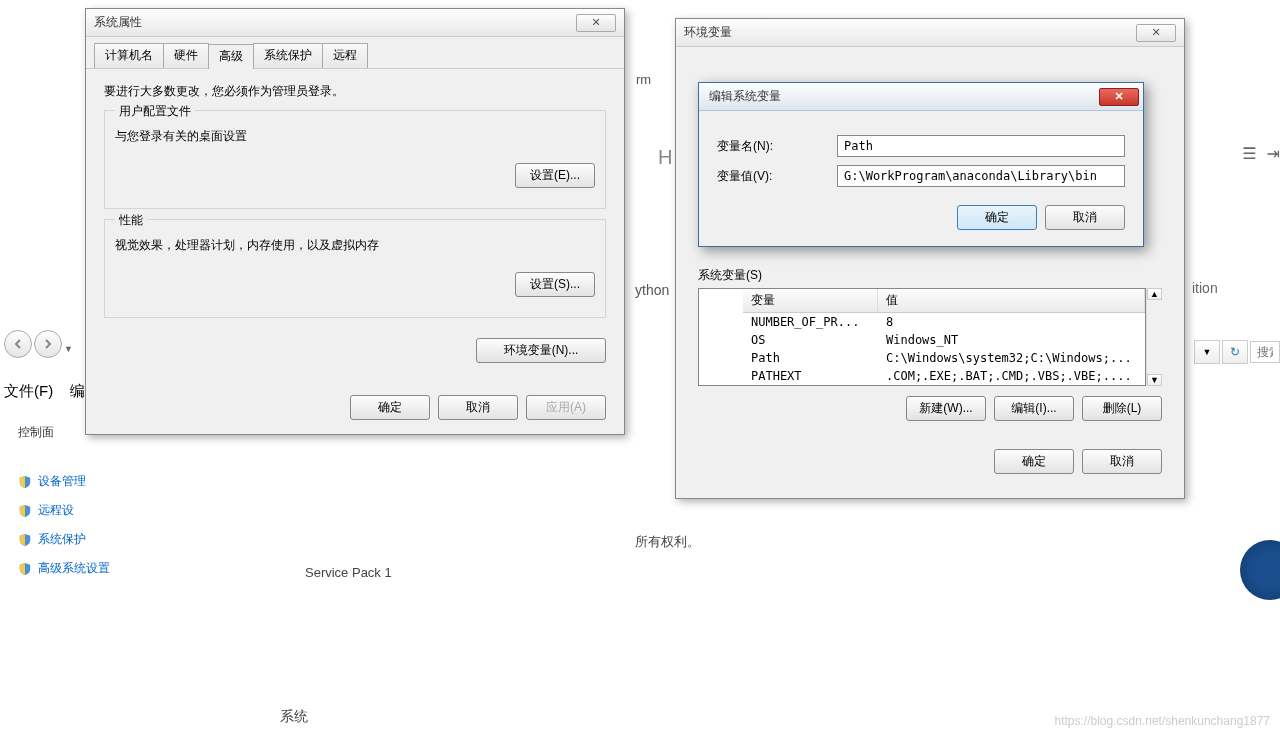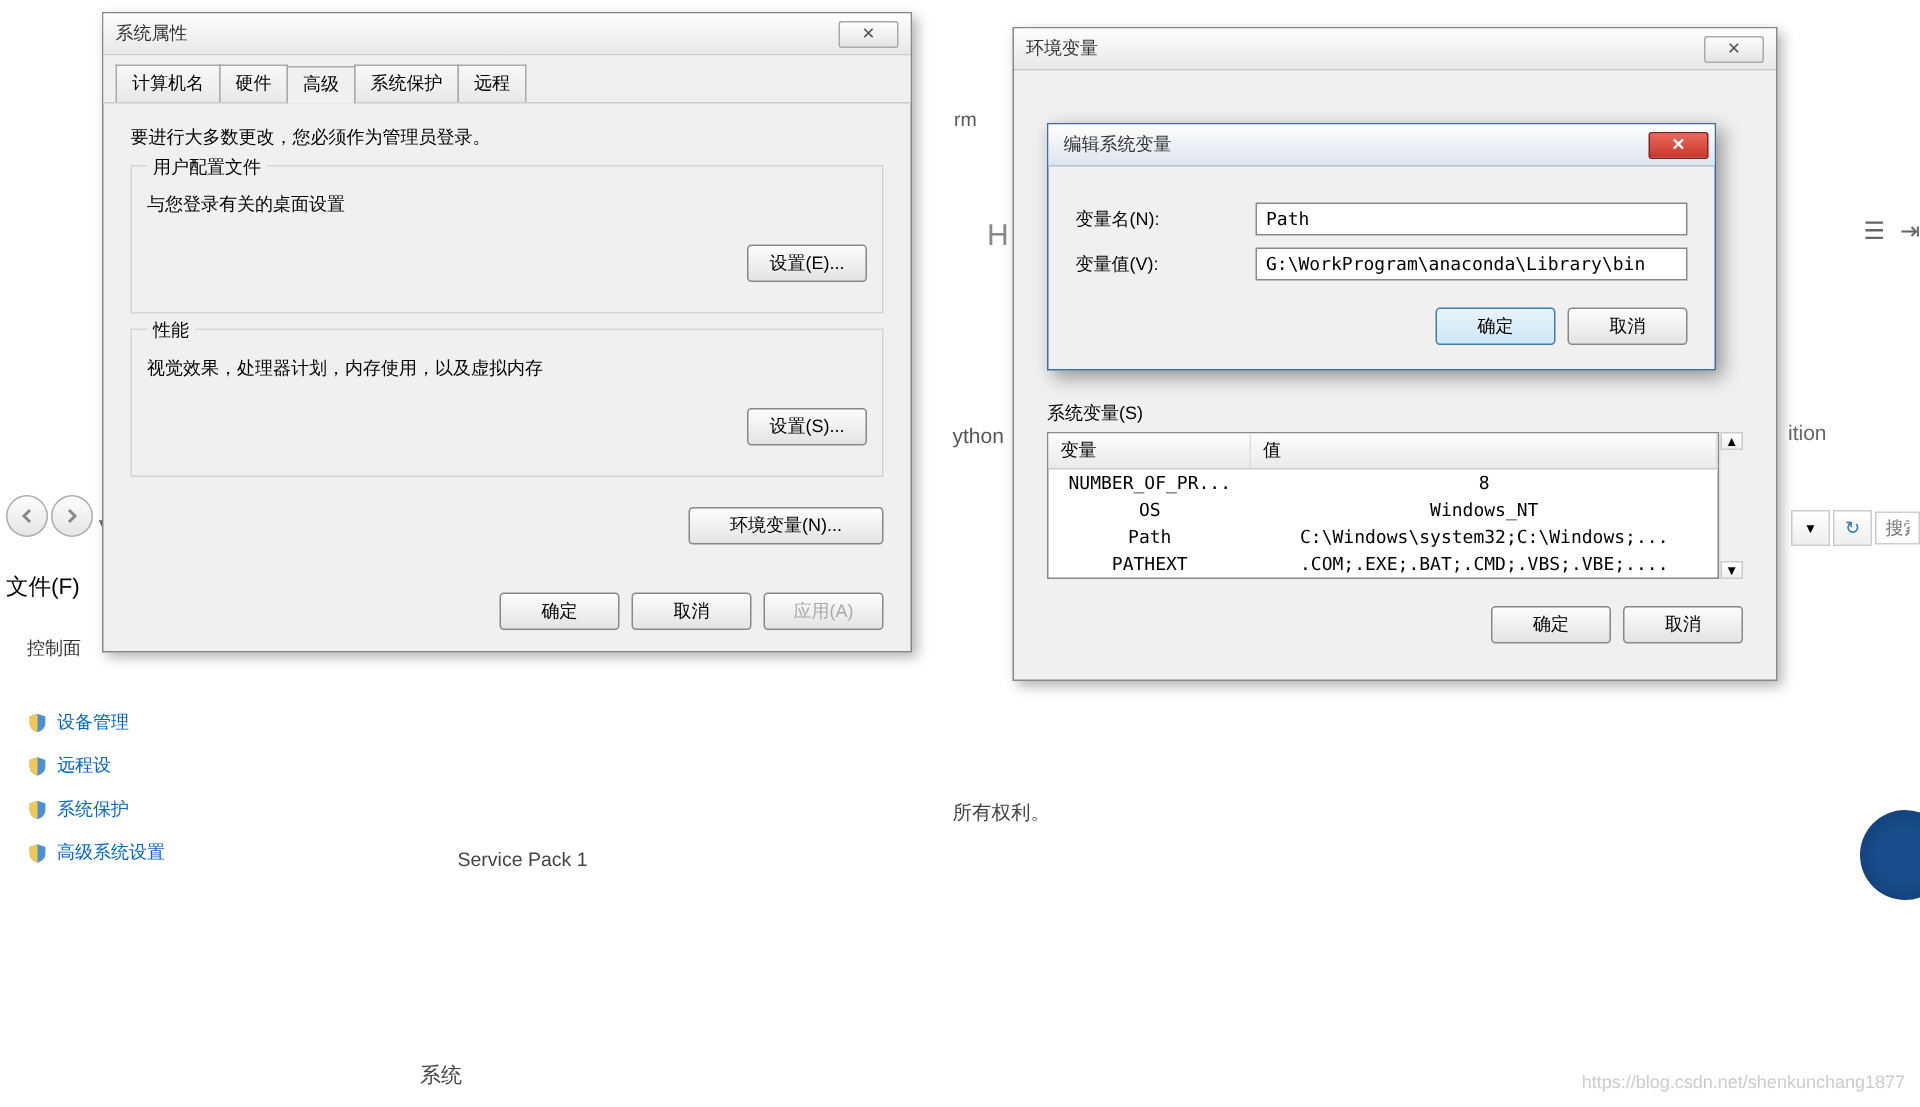--- a/index.html
+++ b/index.html
@@ -122,34 +122,34 @@
       justify-content: flex-end;
       gap: 8px;
       padding: 8px 18px 14px 18px;
     }
     
     .listview {
       border: 1px solid #888;
       background: #fff;
       font-family: "SimSun", monospace;
       font-size: 12px;
+      padding-left: 44px;
     }
     .listview-header {
       display: flex;
       background: linear-gradient(#fdfdfd, #eaeaea);
       border-bottom: 1px solid #ccc;
     }
     .listview-header .col {
       padding: 3px 8px;
       border-right: 1px solid #ddd;
     }
     .listview-body {
       max-height: 80px;
       overflow-y: auto;
-      text-align: center;
     }
     .listview-row {
       display: flex;
       padding: 1px 0;
     }
     .listview-row .col {
       padding: 1px 8px;
       white-space: nowrap;
       overflow: hidden;
     }
@@ -359,21 +359,21 @@
       <span style="font-size:9px;">▼</span>
     </div>
   <div class="toolbar-btn">
       <span style="color:#2a7ab0;">↻</span>
     </div>
   <input class="search-box" placeholder="搜索" style="">
 </div>
 
 <div style="position:absolute;right:-20px;top:540px;width:60px;height:60px;border-radius:50%;background:radial-gradient(circle,#1a4d8c 40%,#0d3a6e 100%);"></div>
 
-<div class="window" style="left:68px;top:8px;width:540px;">
+<div class="window" style="left:85px;top:8px;width:540px;">
   <div class="titlebar">
     <span class="titlebar-text">系统属性</span>
     <div class="close-btn">✕</div>
   </div>
   <div class="tabstrip">
     <div class="tab">计算机名</div>
     <div class="tab">硬件</div>
     <div class="tab active">高级</div>
     <div class="tab">系统保护</div>
     <div class="tab">远程</div>
@@ -436,20 +436,25 @@
               <div class="col col-var">PATHEXT</div>
               <div class="col col-val">.COM;.EXE;.BAT;.CMD;.VBS;.VBE;....</div>
             </div>
           </div>
       </div>
       <div class="scrollbar-vert" style="display:flex;flex-direction:column;justify-content:space-between;">
         <div style="text-align:center;font-size:9px;border:1px solid #ccc;background:linear-gradient(#fff,#eee);">▲</div>
         <div style="text-align:center;font-size:9px;border:1px solid #ccc;background:linear-gradient(#fff,#eee);">▼</div>
       </div>
     </div>
+    <div class="btn-row">
+      <button class="btn">新建(W)...</button>
+      <button class="btn">编辑(I)...</button>
+      <button class="btn">删除(L)</button>
+    </div>
     <div class="btn-row" style="padding-top:18px;">
       <button class="btn">确定</button>
       <button class="btn">取消</button>
     </div>
   </div>
 </div>
 
 <div class="modal" style="left:698px;top:82px;width:446px;">
   <div class="modal-titlebar">
     <span class="titlebar-text">编辑系统变量</span>

